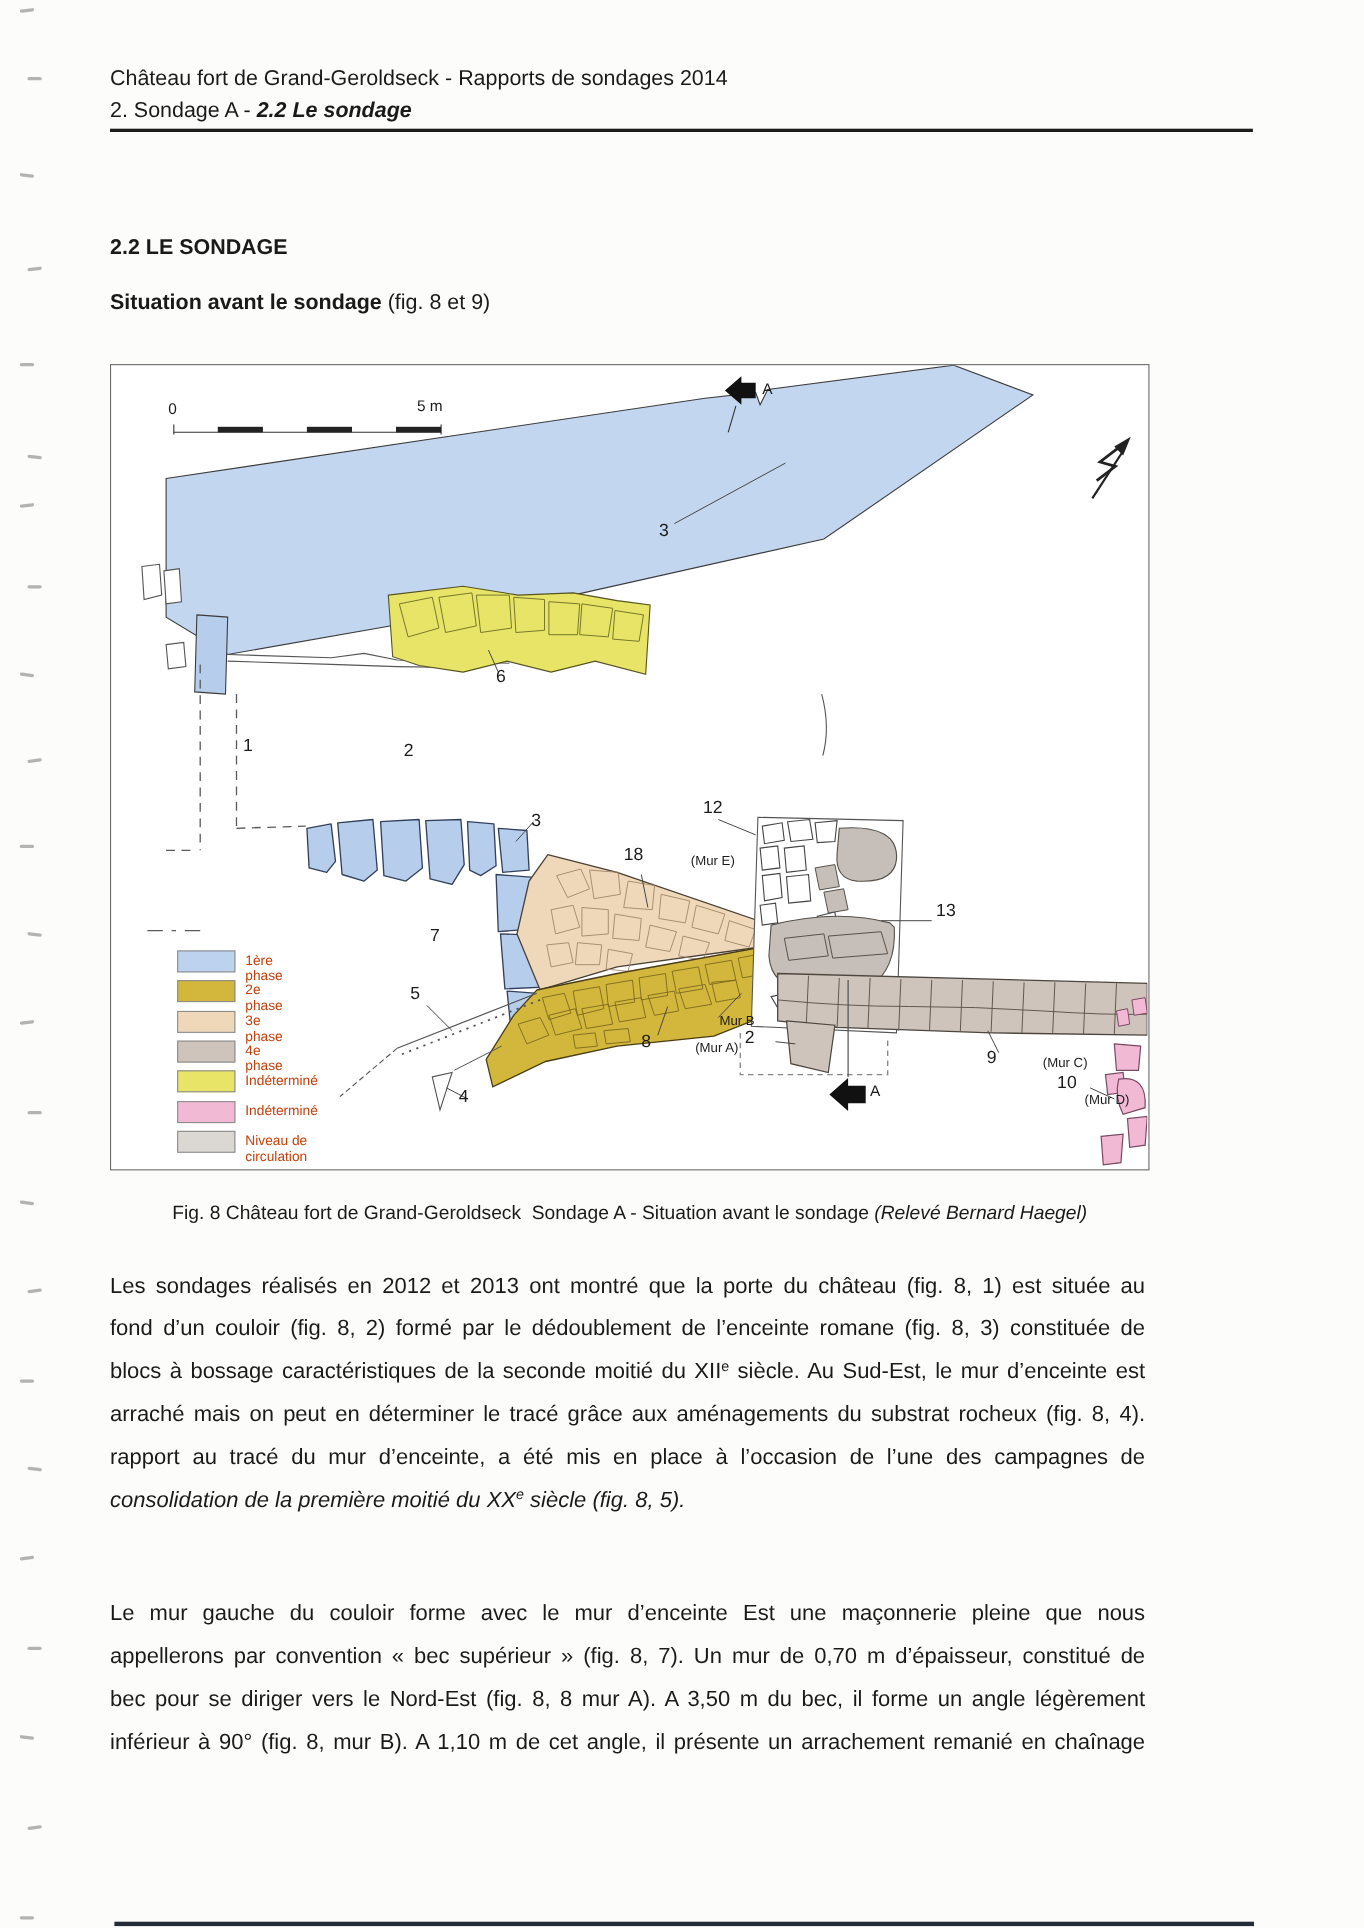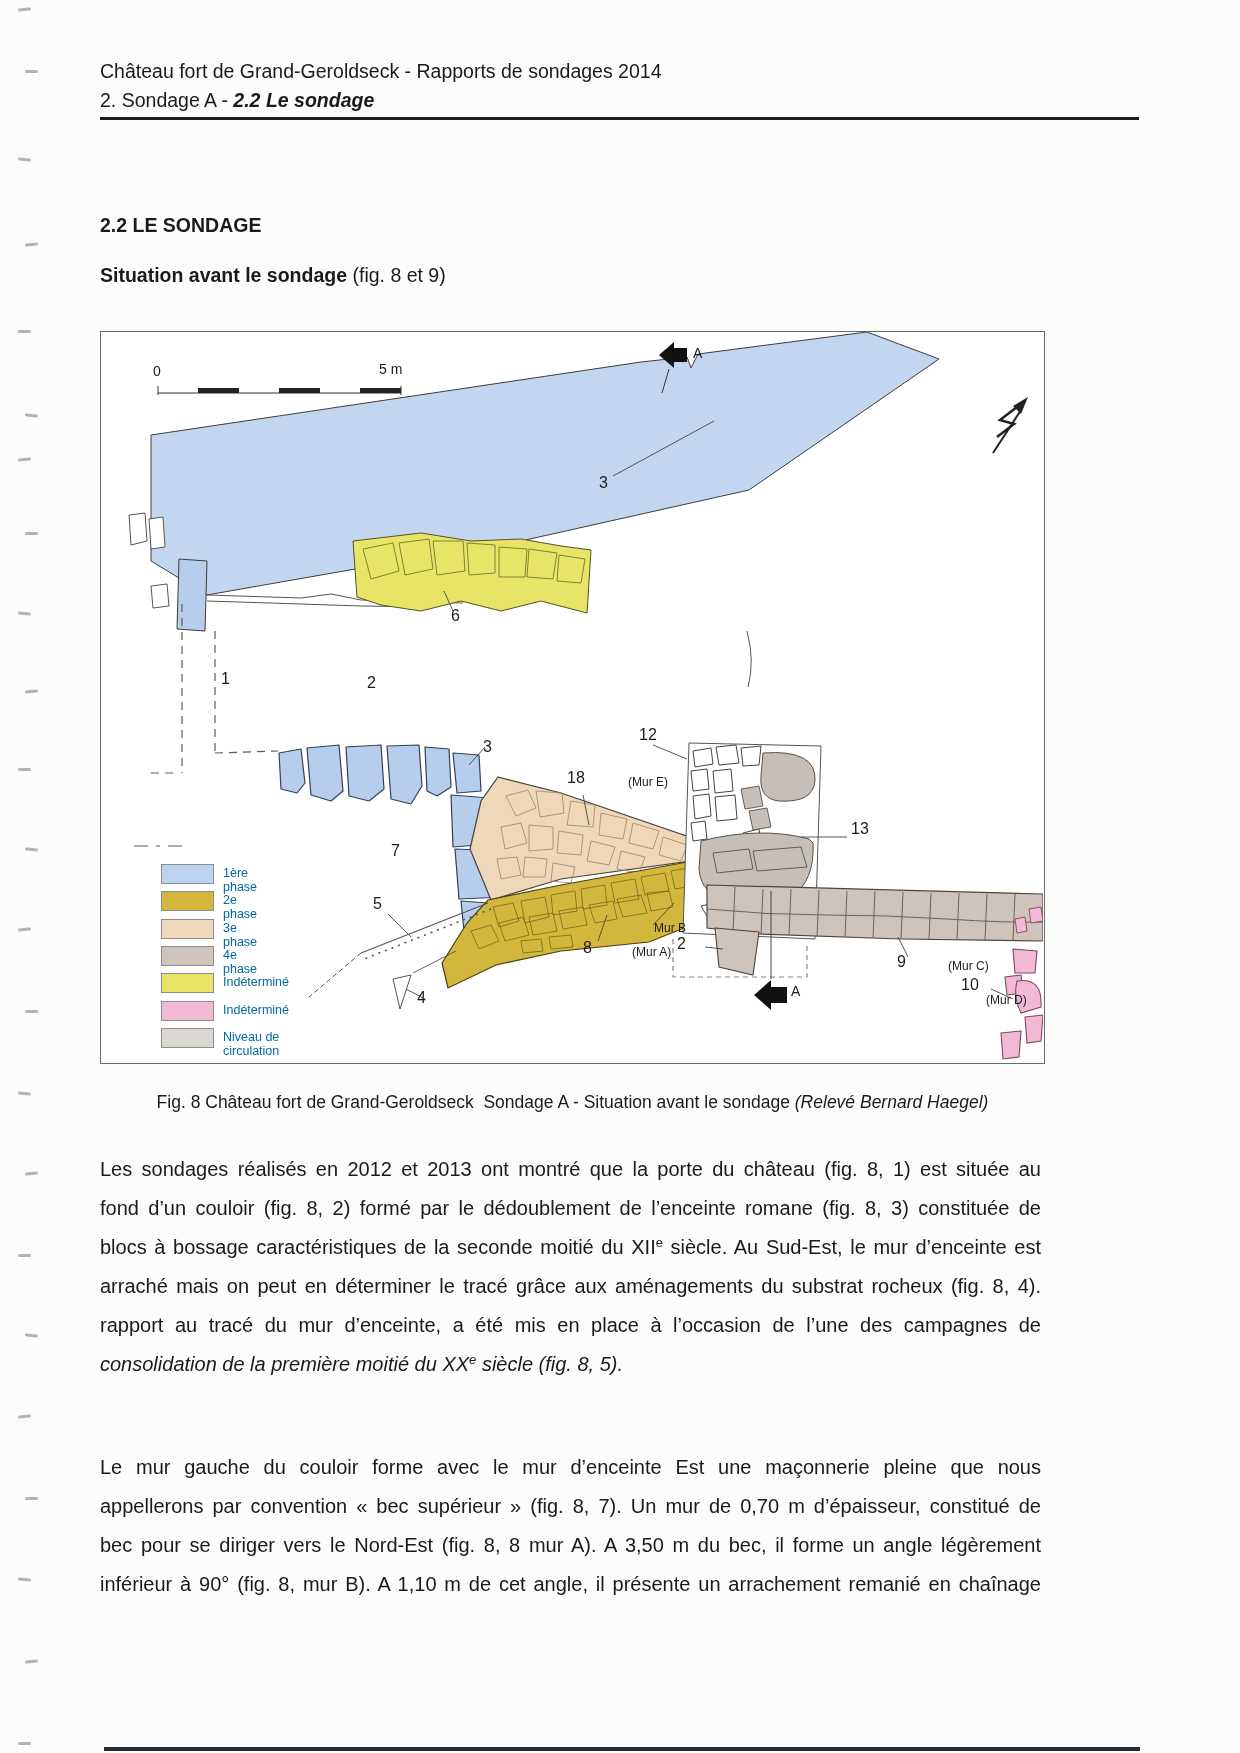--- a/index.html
+++ b/index.html
@@ -17,21 +17,21 @@
   
   .figbox{position:absolute;left:100px;top:331px;width:945px;height:733px;background:#ffffff;
           border:1.5px solid #6a6a6a;box-sizing:border-box;margin:0;}
   .figbox svg{position:absolute;left:0;top:0;}
   .fig-label{position:absolute;white-space:nowrap;color:#1b1b1b;}
   .fig-label.n{font-size:16px;}
   .fig-label.m{font-size:14px;}
   .fig-label.s{font-size:12px;margin-left:33px;}
   .legend-row{position:absolute;left:60px;height:24px;}
   .legend-swatch{position:absolute;left:0;top:2px;width:53px;height:20px;border:1px solid #8d8d8d;box-sizing:border-box;}
-  .legend-label{position:absolute;left:62px;top:4px;font-size:12.5px;color:#0369a1;}
+  .legend-label{position:absolute;left:62px;top:4px;font-size:12.5px;color:#c2410c;}
   
   .caption{position:absolute;left:100px;top:1092px;width:945px;text-align:center;font-size:17.5px;white-space:pre-wrap;}
   .caption .i{font-style:italic;}
   
   .para{position:absolute;left:100px;width:941px;font-size:20px;}
   .bline{height:39px;line-height:39px;text-align:justify;text-align-last:justify;white-space:normal;}
   .bline.nojust{text-align-last:left;font-style:italic;}
   .bline sup,.bline .sup{font-size:13px;position:relative;top:-7px;}
   
   .mark{position:absolute;width:13px;height:3px;background:#9b9b9b;border-radius:2px;opacity:.75;}

